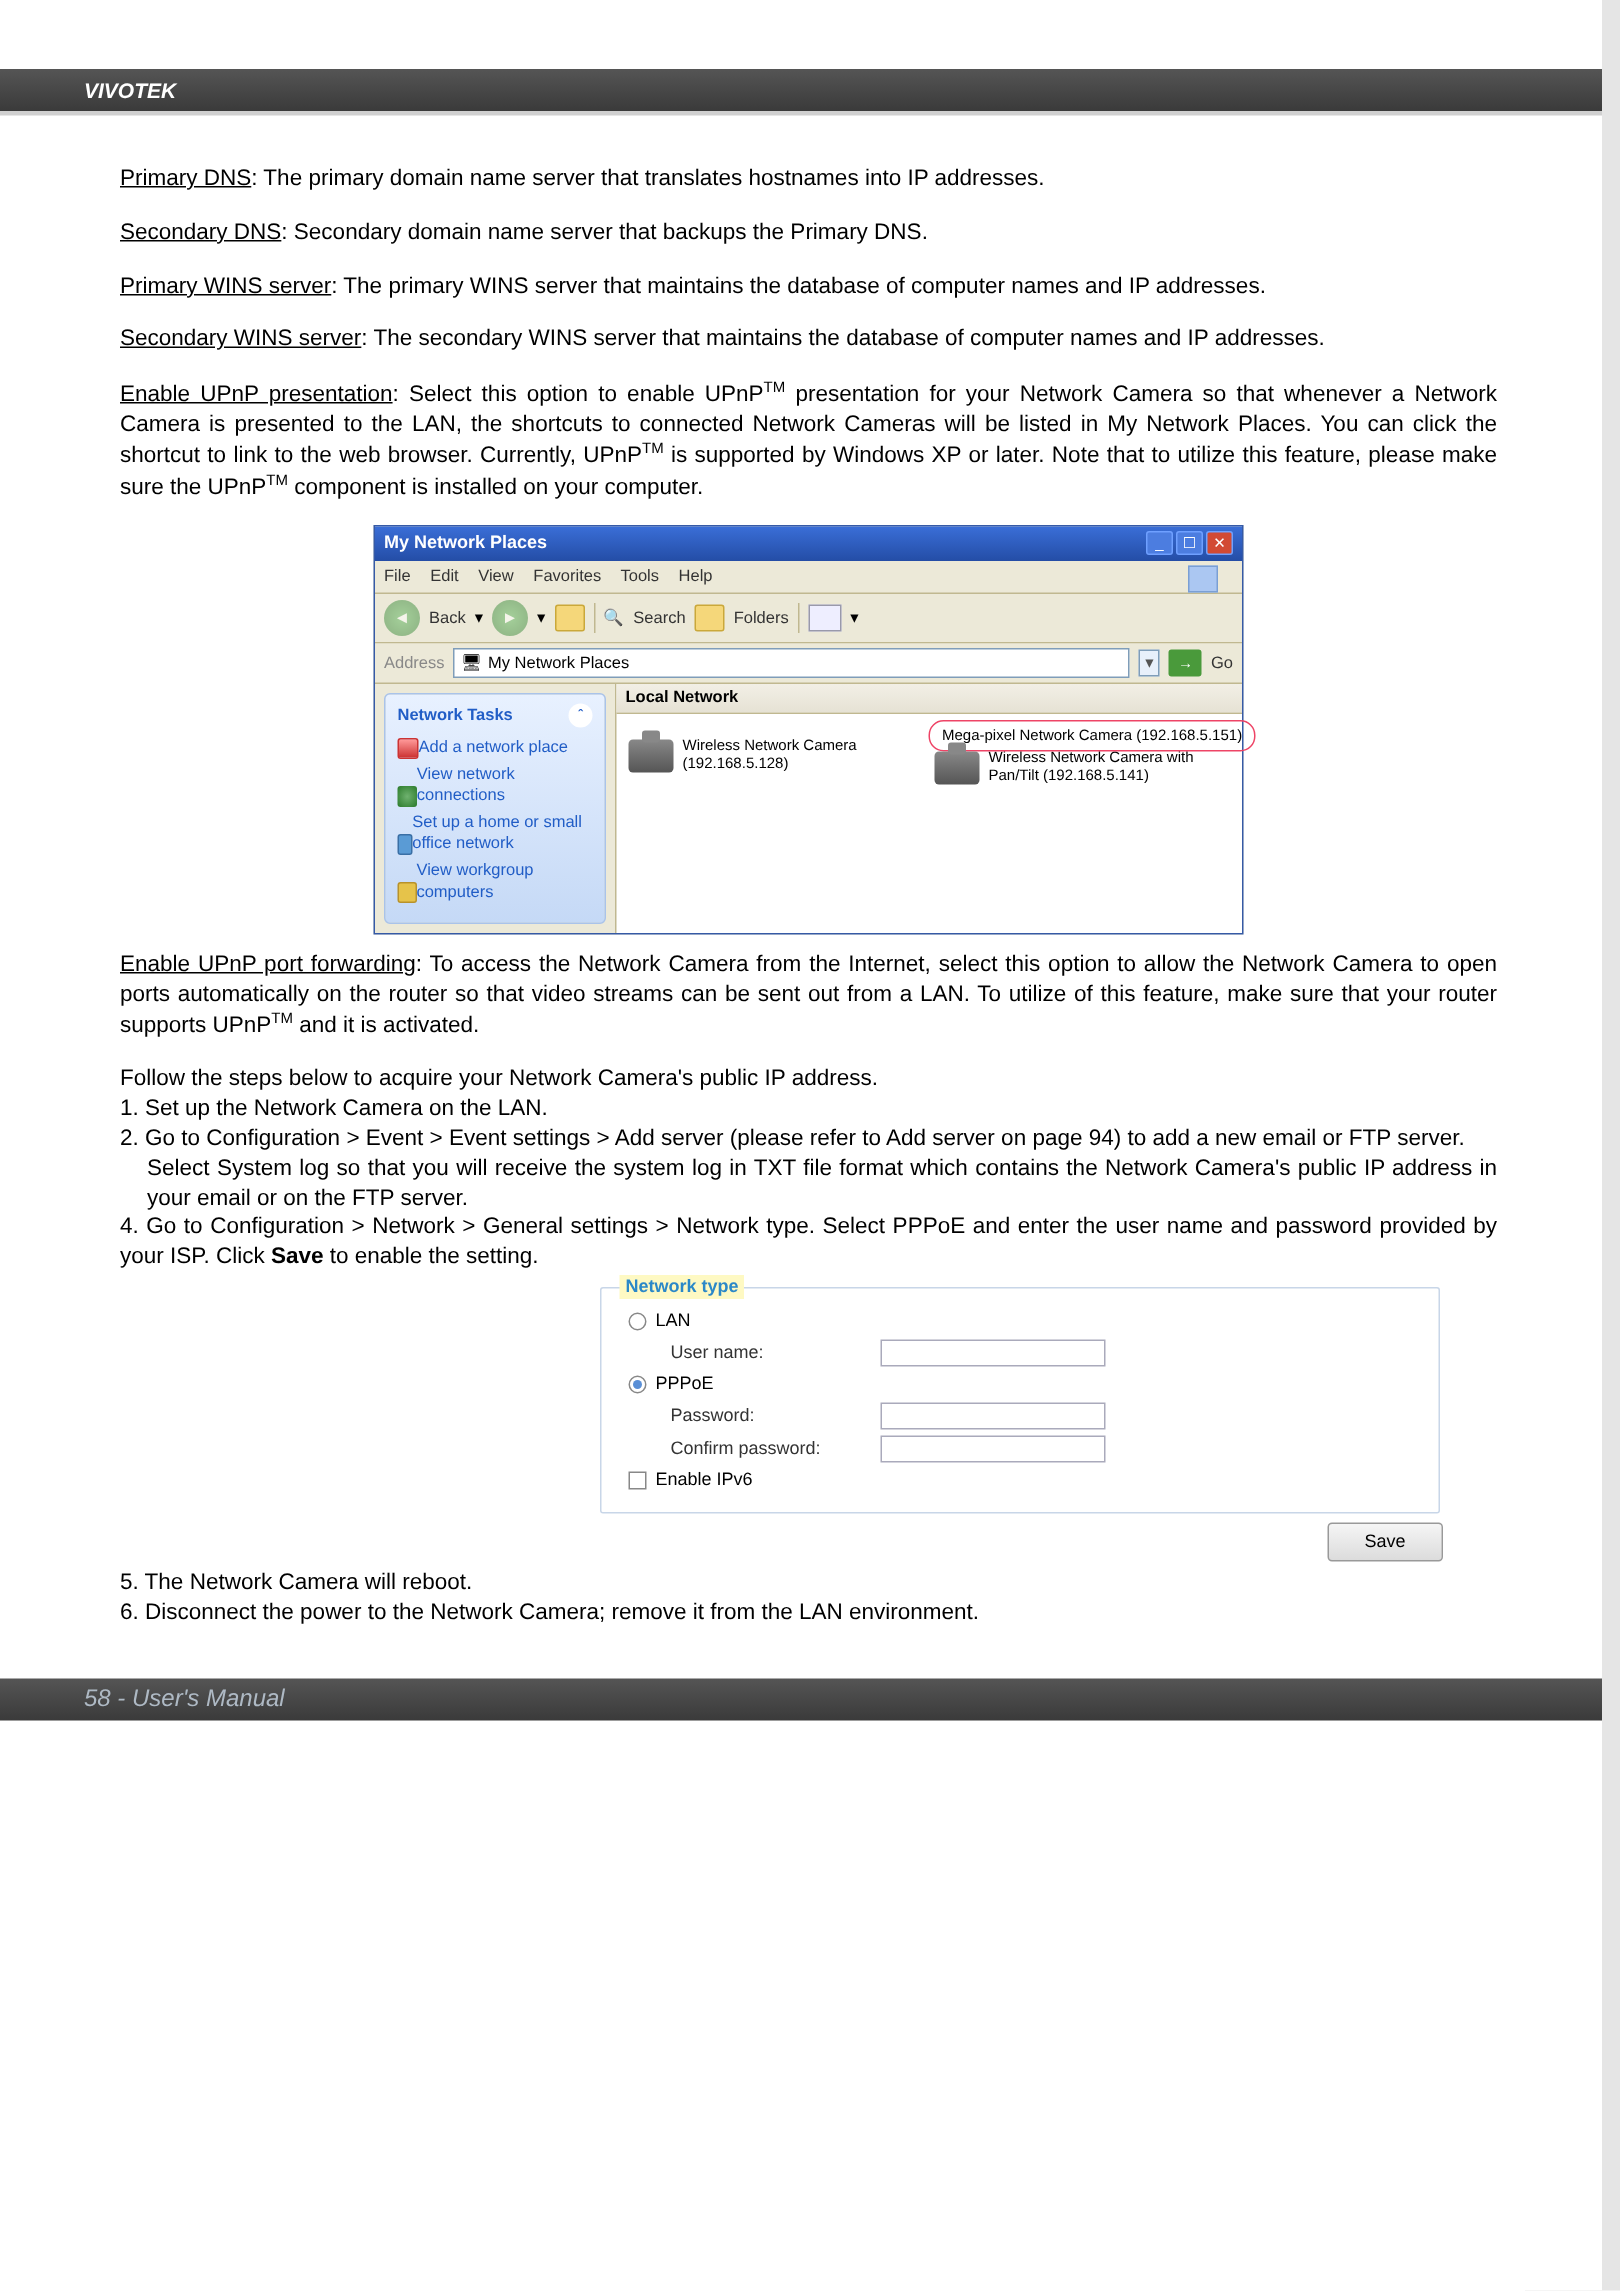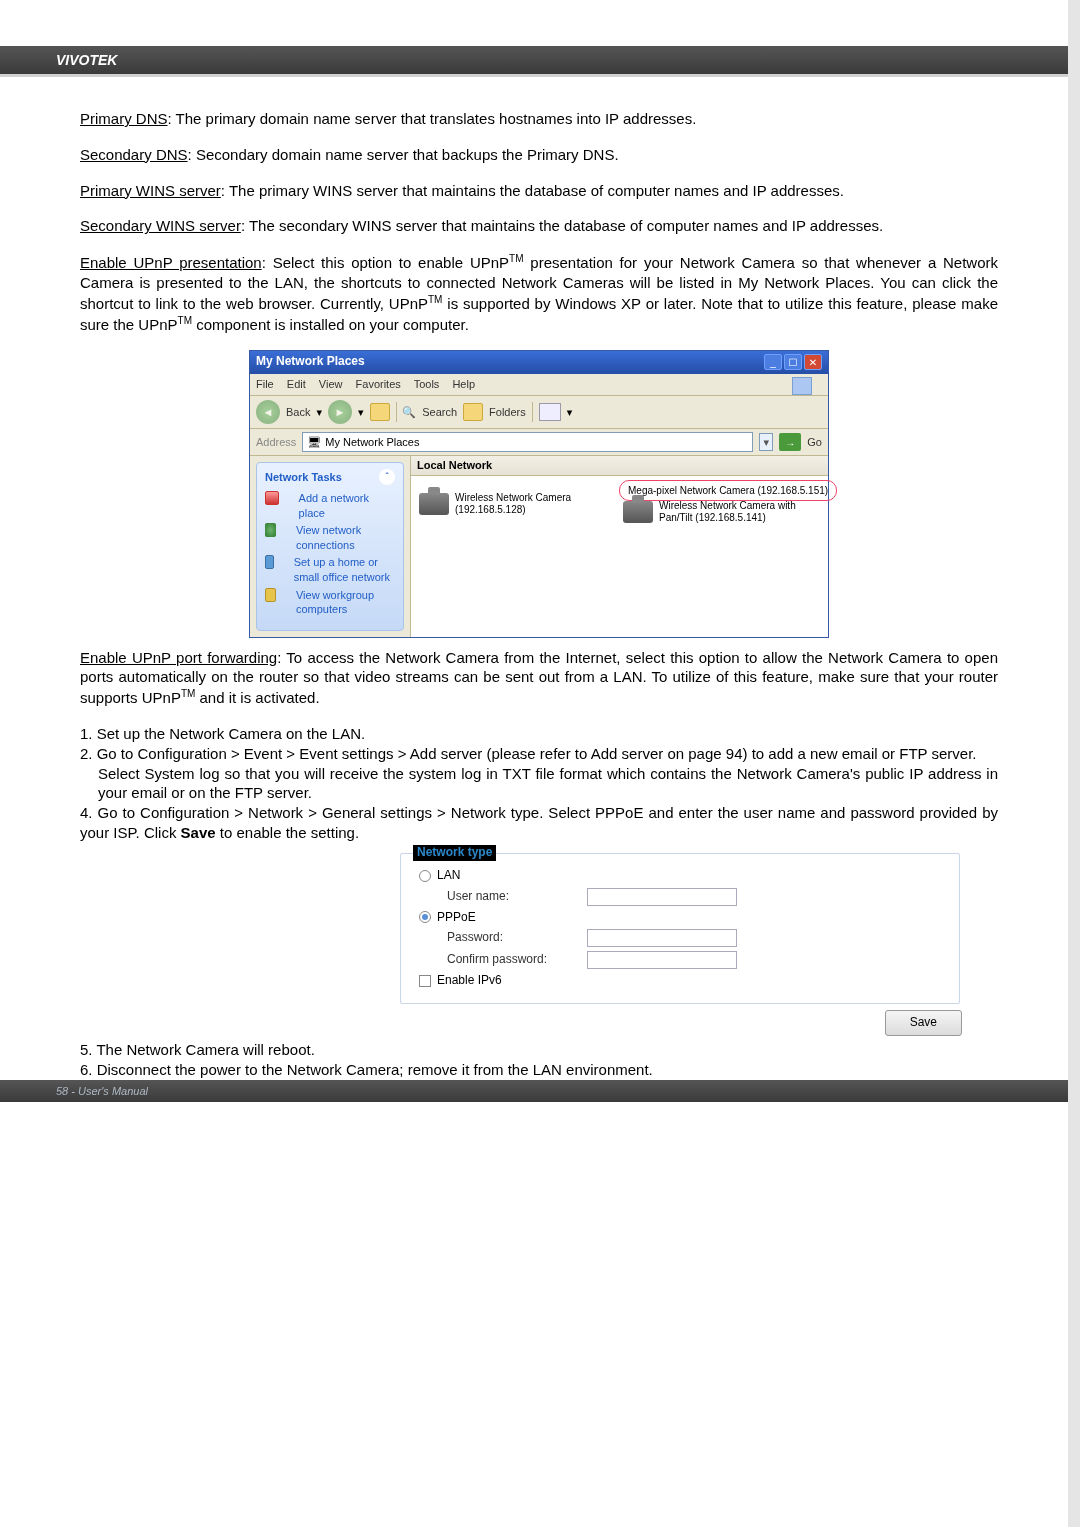--- a/index.html
+++ b/index.html
@@ -33,47 +33,47 @@
 .np-addr-lbl{ color:#888;}
 .np-addr-box{ flex:1; background:#fff; border:1px solid #7f9db9; padding:2px 4px; display:flex; align-items:center; gap:4px;}
 .np-go{ width:22px; height:18px; background:#4a9a3b; color:#fff; display:flex; align-items:center; justify-content:center; border-radius:2px; font-size:10px;}
 .np-go-lbl{ color:#333;}
 .np-drop{ width:14px; text-align:center; color:#555; border:1px solid #7f9db9; background:#e8f0fb; height:18px; line-height:16px;}
 .np-body{ display:flex; }
 .np-side{ width:160px; padding:6px; }
 .np-side-box{ background:linear-gradient(#e8f1ff,#c5d9f6); border:1px solid #a9c3ea; border-radius:4px; padding:6px 8px 10px 8px;}
 .np-side-hd{ color:#215dc6; font-weight:bold; margin-bottom:6px; display:flex; justify-content:space-between; align-items:center;}
 .np-side-hd .chev{ width:16px; height:16px; border-radius:50%; background:#fff; color:#215dc6; display:flex; align-items:center; justify-content:center; font-size:9px;}
-.np-task{ color:#215dc6; margin:3px 0; display:flex; align-items:flex-start; gap:20px;}
+.np-task{ color:#215dc6; margin:3px 0; display:flex; align-items:flex-end; gap:0;}
 .np-task .ico{ width:14px; height:14px; display:inline-block; border-radius:2px;}
 .ico-add{ background:linear-gradient(#f99,#c33); border:1px solid #c33;}
 .ico-conn{ background:radial-gradient(#6fb26f,#2a7a2a); border-radius:50%;}
 .ico-home{ background:#5a9bd5; border:1px solid #3a6fa5;}
 .ico-wg{ background:#e6c34a; border:1px solid #b8922a;}
 .np-main{ flex:1; background:#fff; border-left:1px solid #c0b890; }
 .np-local{ background:linear-gradient(#f2efe6,#e6e2d4); padding:2px 6px; font-weight:bold; border-bottom:1px solid #c0b890;}
 .np-items{ padding:8px; display:flex; flex-wrap:wrap; gap:24px; }
 .np-item{ display:flex; align-items:center; gap:6px; width:180px;}
 .np-item .cam{ width:30px; height:22px; background:linear-gradient(#888,#555); border-radius:3px; position:relative;}
 .np-item .cam:before{ content:""; position:absolute; top:-6px; left:9px; width:12px; height:8px; background:#888; border-radius:2px;}
 .np-item .txt{ font-size:10px; line-height:1.2; }
 .np-callout{ position:relative; }
 .np-callout .bubble{ position:absolute; left:200px; top:-4px; border:1px solid #e46; border-radius:10px; padding:3px 8px; font-size:10px; white-space:nowrap;}
 .nettype{ width:560px; margin:10px 0 2px 320px; border:1px solid #c8d6e8; border-radius:2px; position:relative; padding:10px 10px 10px 18px; font-size:12px; font-family:Tahoma,sans-serif;}
-.nettype .legend{ position:absolute; top:-9px; left:12px; background:#000000; padding:0 4px; color:#2b88c8; font-weight:bold;}
+.nettype .legend{ position:absolute; top:-9px; left:12px; background:#fef9c3; padding:0 4px; color:#2b88c8; font-weight:bold;}
 .nt-row{ display:flex; align-items:center; margin:4px 0;}
 .nt-row label{ width:140px; color:#333;}
 .nt-row input[type=text]{ width:150px; border:1px solid #aab; height:18px;}
 .nt-indent{ margin-left:28px;}
 .radio{ width:12px; height:12px; border:1px solid #888; border-radius:50%; display:inline-block; margin-right:6px; vertical-align:middle; position:relative;}
 .radio.sel:after{ content:""; position:absolute; left:2px; top:2px; width:6px; height:6px; background:#5a8fd6; border-radius:50%;}
 .cbox{ width:12px; height:12px; border:1px solid #888; display:inline-block; margin-right:6px; vertical-align:middle; background:#fff;}
 .save-wrap{ text-align:right; margin:6px 0 4px 0; padding-right:36px;}
 .save-btn{ display:inline-block; padding:4px 24px; border:1px solid #999; background:linear-gradient(#f5f5f5,#dcdcdc); border-radius:3px; font-size:12px;}
-.footer{ background:linear-gradient(#555,#3a3a3a); color:#aeb9c4; font-style:italic; font-size:11px; padding:5px 56px; }
+.footer{ background:linear-gradient(#555,#3a3a3a); color:#aeb9c4; font-style:italic; font-size:16px; padding:5px 56px; margin-top:34px;}
 </style>
 </head>
 <body>
 
 <div class="page">
   <div class="top-bar"></div>
   <div class="header"><span>VIVOTEK</span></div>
 
   <div class="content">
 
@@ -179,20 +179,21 @@
           </div>
         </div>
       </div>
     </div>
 
     <div class="para">
       <span class="def-term">Enable UPnP port forwarding</span><span>: To access the Network Camera from the Internet, select this option to allow the Network Camera to open ports automatically on the router so that video streams can be sent out from a LAN. To utilize of this feature, make sure that your router supports UPnP</span><span class="sup">TM</span><span> and it is activated.</span>
     </div>
 
 
+    <div>Follow the steps below to acquire your Network Camera's public IP address.</div>
     <div class="list-item">1. Set up the Network Camera on the LAN.</div>
     <div class="list-item">2. Go to Configuration &gt; Event &gt; Event settings &gt; Add server (please refer to Add server on page 94) to add a new email or FTP server.</div>
     <div class="list-item list-indent">Select System log so that you will receive the system log in TXT file format which contains the Network Camera's public IP address in your email or on the FTP server.</div>
     <div class="list-item"><span>4. Go to Configuration &gt; Network &gt; General settings &gt; Network type. Select PPPoE and enter the user name and password provided by your ISP. Click </span><b>Save</b><span> to enable the setting.</span></div>
 
     <div class="nettype">
       <span class="legend">Network type</span>
       <div class="nt-row">
           <span class="radio"></span>
           <span>LAN</span>

